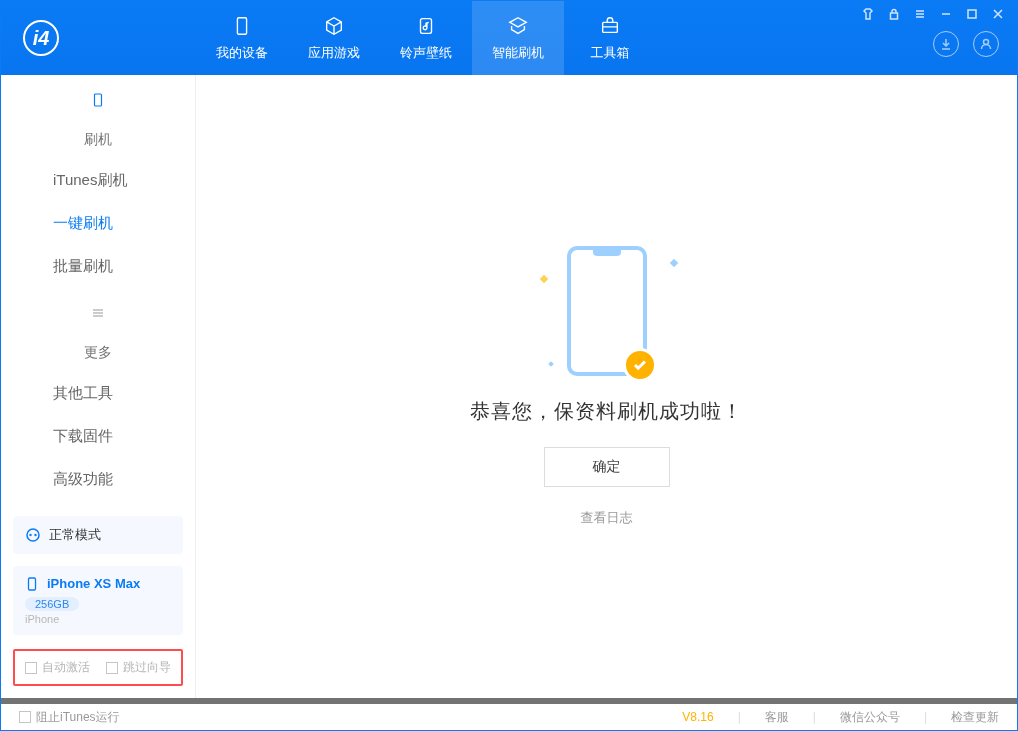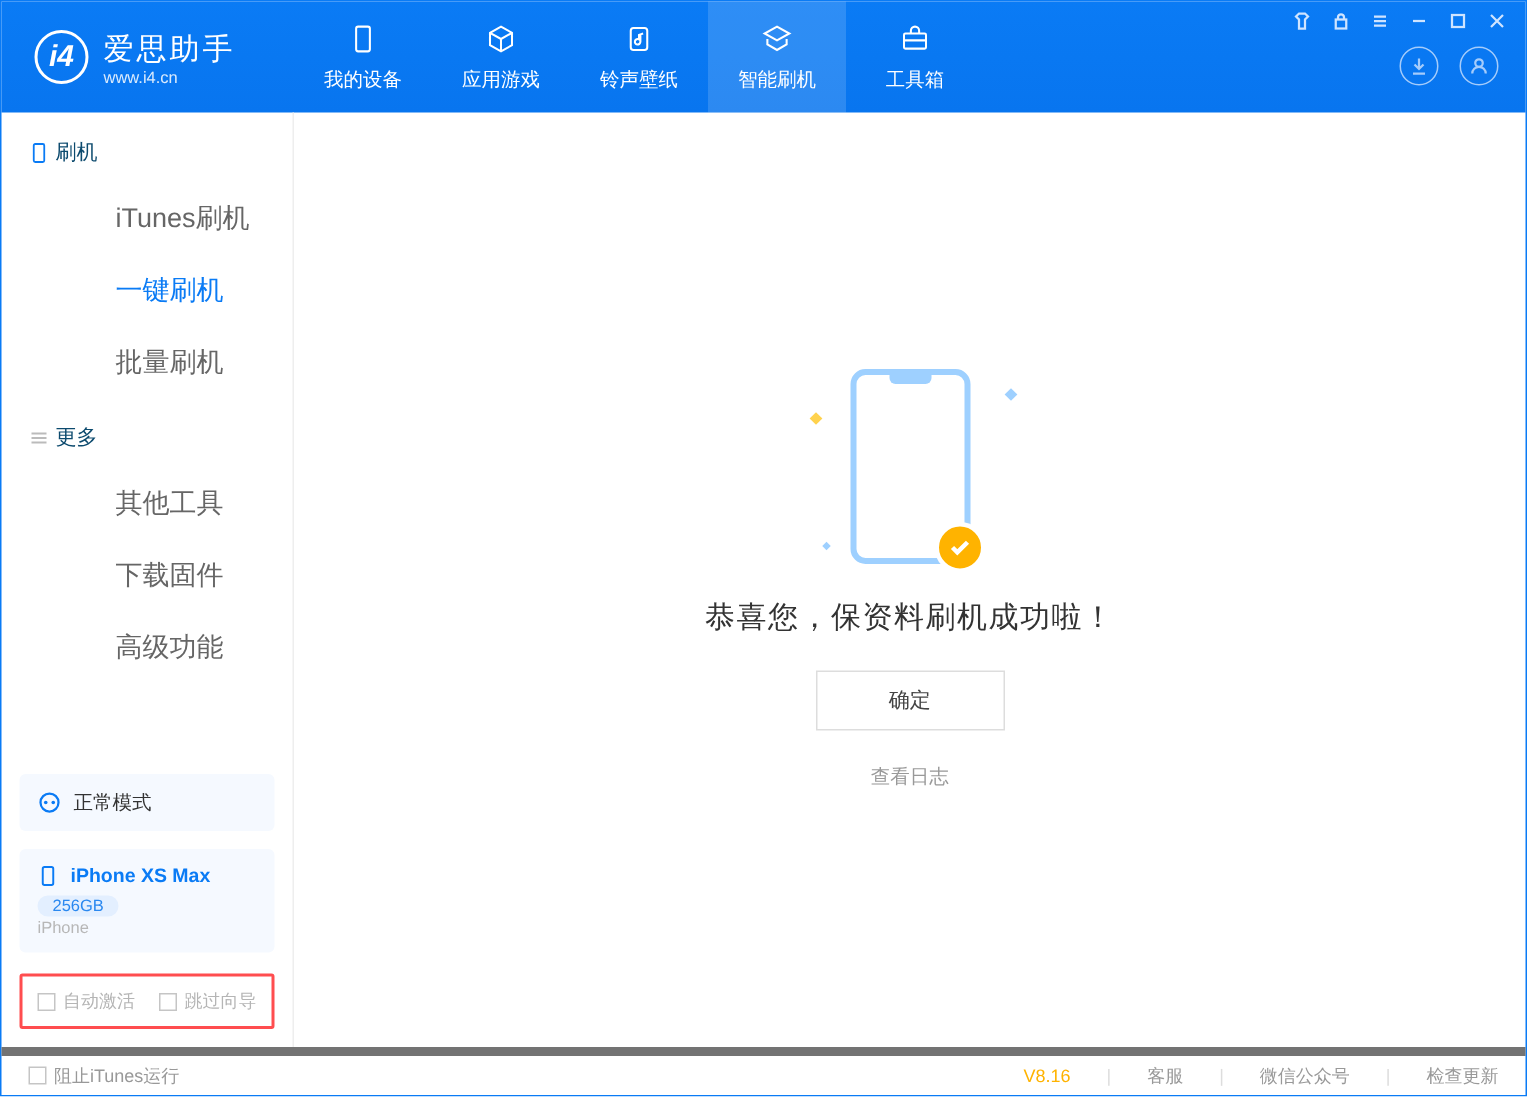--- a/index.html
+++ b/index.html
@@ -23,23 +23,23 @@
 .win-ctrls { display: flex; gap: 12px; margin-bottom: 10px; }
 .win-ctrls .wc { width: 14px; height: 14px; display: flex; align-items: center; justify-content: center; cursor: pointer; color: #cfe4ff; }
 .win-ctrls svg { width: 12px; height: 12px; stroke: currentColor; fill: none; stroke-width: 1.5; }
 .titlebar-actions { display: flex; gap: 14px; padding-right: 6px; }
 .titlebar-actions .ta { width: 26px; height: 26px; border: 1.5px solid #a5ccfb; border-radius: 50%; display: flex; align-items: center; justify-content: center; cursor: pointer; }
 .titlebar-actions svg { width: 14px; height: 14px; stroke: #a5ccfb; fill: none; stroke-width: 1.5; }
 
 
 .body { flex: 1; display: flex; min-height: 0; }
 .sidebar { width: 195px; border-right: 1px solid #eee; display: flex; flex-direction: column; }
-.sb-group-header { display: flex; align-items: center; gap: 4px; padding: 18px 18px 10px 18px; font-size: 14px; color: #0c4a6e; }
+.sb-group-header { display: flex; align-items: center; gap: 24px; padding: 18px 18px 10px 18px; font-size: 14px; color: #737373; flex-direction: column; }
 .sb-group-header svg { width: 14px; height: 14px; }
-.sb-item { padding: 12px 0 12px 76px; font-size: 18px; color: #666; cursor: pointer; }
+.sb-item { padding: 12px 0 12px 52px; font-size: 15px; color: #666; cursor: pointer; }
 .sb-item.active { color: #0a7bf5; }
 
 .sb-spacer { flex: 1; }
 .sb-card { margin: 6px 12px; padding: 10px 12px; background: #f5f9ff; border-radius: 4px; font-size: 13px; color: #333; display: flex; align-items: center; gap: 8px; }
 .sb-card.device { display: block; }
 .sb-card .badge { display: inline-block; background: #e3efff; color: #2a88f0; border-radius: 10px; padding: 1px 10px; font-size: 11px; margin-top: 6px; }
 .sb-card .dev-type { font-size: 11px; color: #b7b7b7; margin-top: 2px; }
 .sb-card .dev-row { display: flex; align-items: center; gap: 8px; }
 .sb-card .dev-row svg { width: 14px; height: 14px; }
 
@@ -72,24 +72,20 @@
 .sb-link { cursor: pointer; }
 </style>
 </head>
 <body>
 
 <div class="window">
 
   <div class="titlebar">
     <div class="logo-area">
       <div class="logo-circle">i4</div>
-      <div class="logo-text">
-        <div class="app-name">爱思助手</div>
-        <div class="app-url">www.i4.cn</div>
-      </div>
     </div>
     <div class="nav-tabs">
       <div class="nav-tab">
         <span class="nav-icon">
             <svg viewBox="0 0 24 24">
               <rect x="7" y="3" width="10" height="18" rx="1.5"></rect>
             </svg>
           </span>
         <span>我的设备</span>
       </div>

